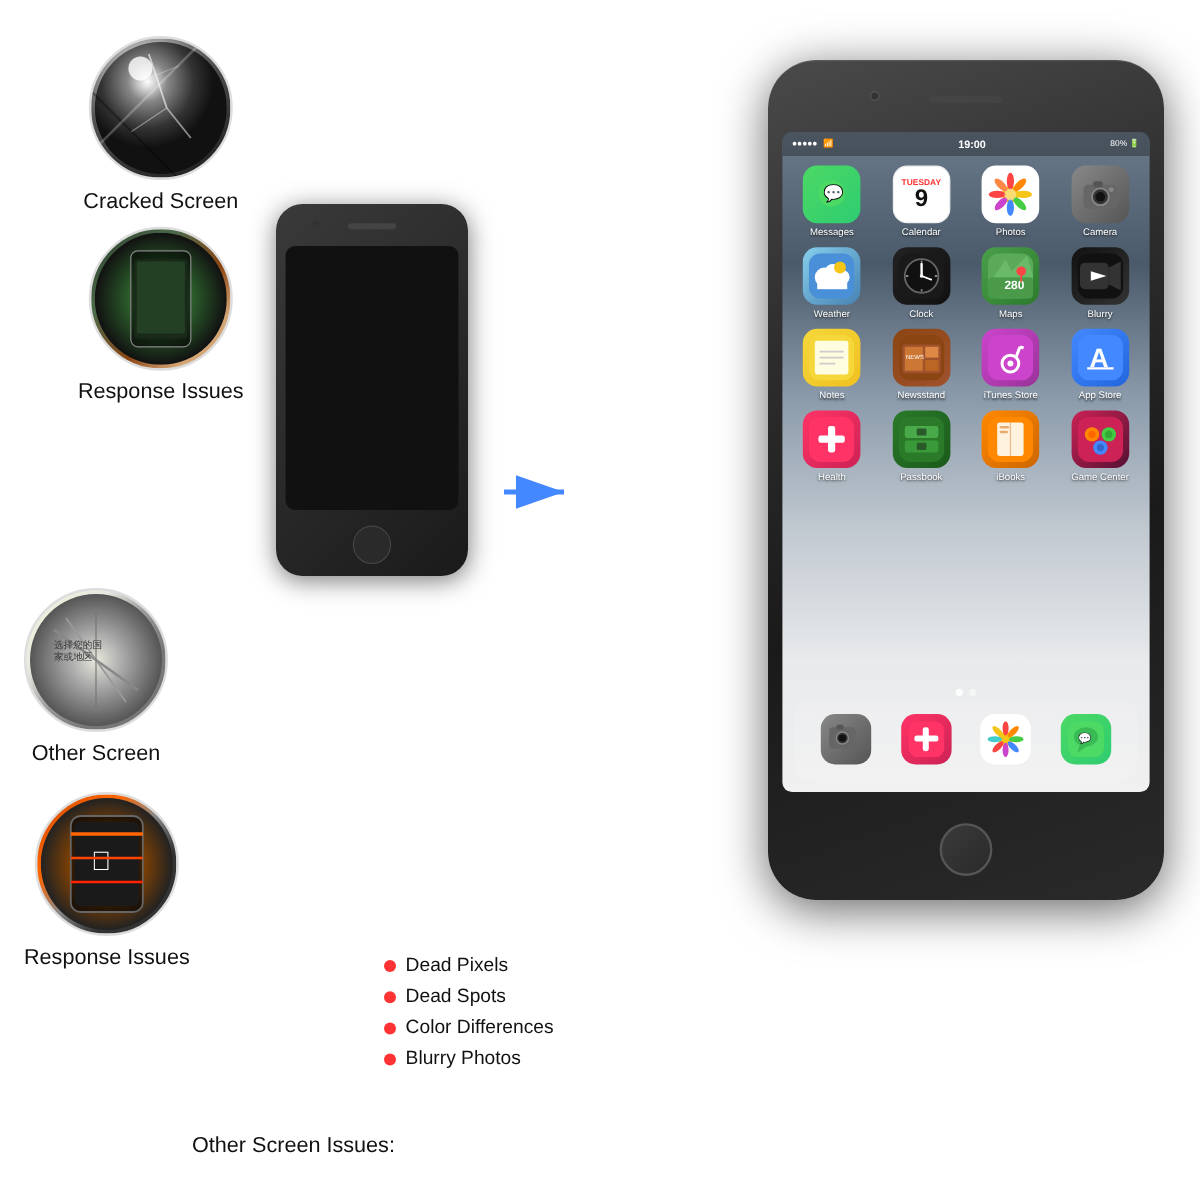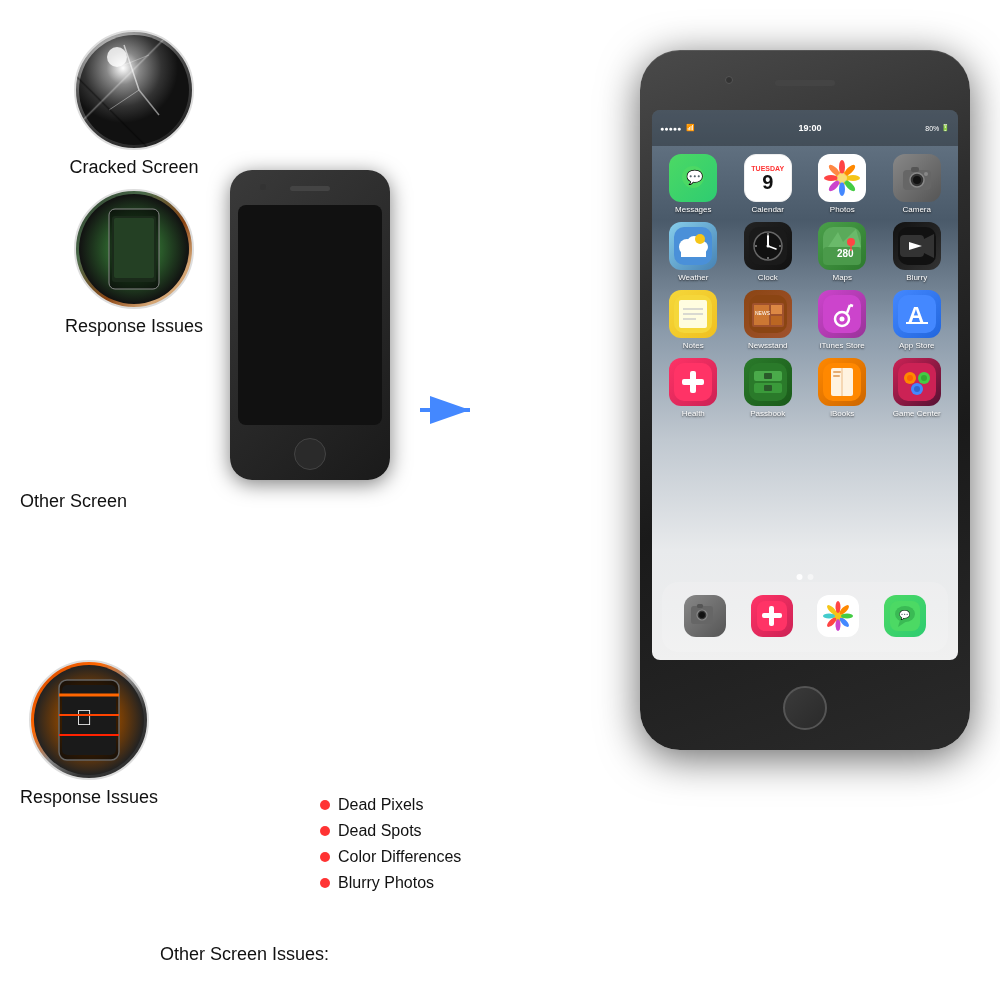--- a/index.html
+++ b/index.html
@@ -183,21 +183,21 @@
       left: 12px;
       right: 12px;
       bottom: 90px;
       background: linear-gradient(180deg, #6a7a8a 0%, #4a5a6a 20%, #8a9aaa 40%, #c0c8d0 60%, #e8eaec 80%, #f0f0f0 100%);
       border-radius: 8px;
       overflow: hidden;
     }
 
     
     .status-bar {
-      height: 36px;
+      height: 20px;
       background: rgba(0,0,0,0.3);
       display: flex;
       align-items: center;
       justify-content: space-between;
       padding: 0 8px;
       font-size: 9px;
       color: #fff;
     }
 
     
@@ -411,20 +411,37 @@
     </div>
     <span class="issue-label">Response Issues</span>
   </div>
 
 </div>
 
 <div class="plus-symbol">+</div>
 
 <div style="position:absolute; left:20px; top:490px;">
   <div style="display:flex;flex-direction:column;align-items:center;">
+    <div class="issue-circle circle-dead">
+      <svg width="110" height="110" viewBox="0 0 110 110">
+        <defs>
+          <radialGradient id="dg1" cx="50%" cy="50%">
+            <stop offset="0%" stop-color="#e8e8dc"></stop>
+            <stop offset="40%" stop-color="#aaa"></stop>
+            <stop offset="100%" stop-color="#555"></stop>
+          </radialGradient>
+        </defs>
+        <circle cx="55" cy="55" r="55" fill="url(#dg1)"></circle>
+        <line x1="20" y1="30" x2="90" y2="80" stroke="#888" stroke-width="2"></line>
+        <line x1="30" y1="20" x2="80" y2="90" stroke="#999" stroke-width="1.5"></line>
+        <line x1="55" y1="15" x2="55" y2="95" stroke="#777" stroke-width="1"></line>
+        <text x="20" y="45" font-size="8" fill="#333" font-family="Arial">选择您的国</text>
+        <text x="20" y="55" font-size="8" fill="#333" font-family="Arial">家或地区</text>
+      </svg>
+    </div>
     <span class="issue-label">Other Screen</span>
   </div>
 </div>
 
 <div style="position:absolute; left:20px; top:660px;">
   <div style="display:flex;flex-direction:column;align-items:center;">
     <div class="issue-circle circle-display">
       <svg width="110" height="110" viewBox="0 0 110 110">
         <defs>
           <radialGradient id="dispg1" cx="50%" cy="50%">

